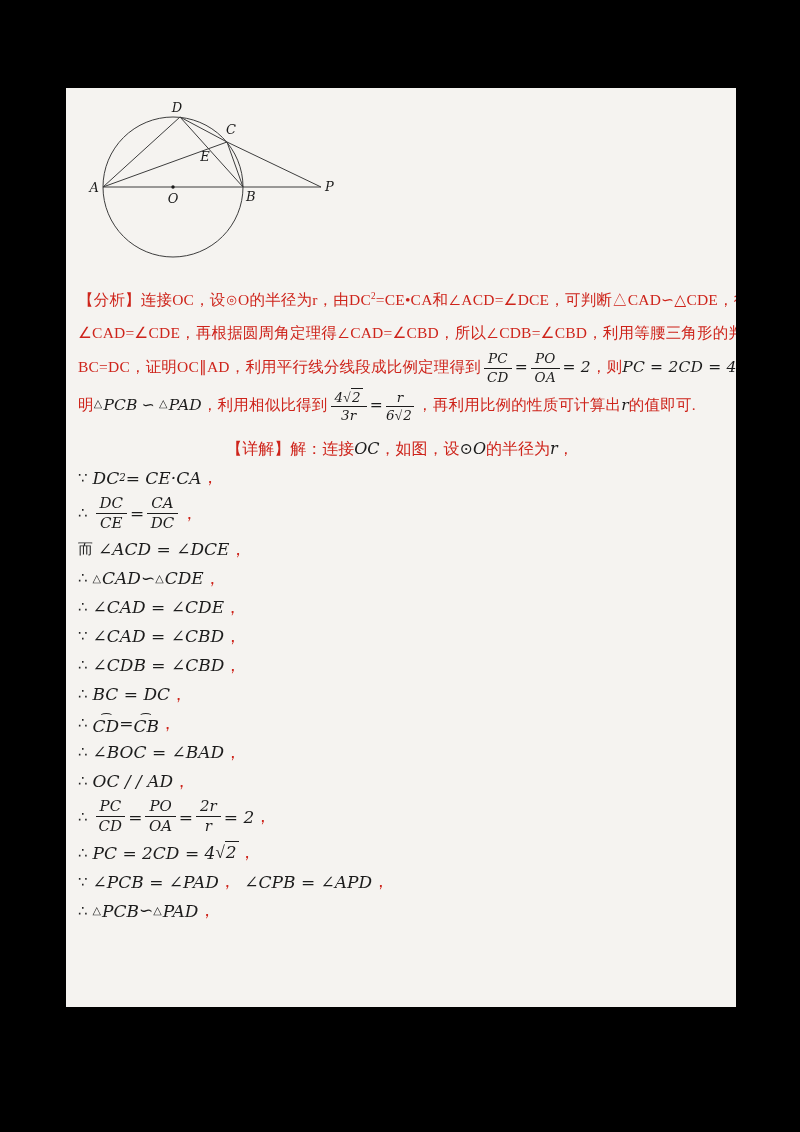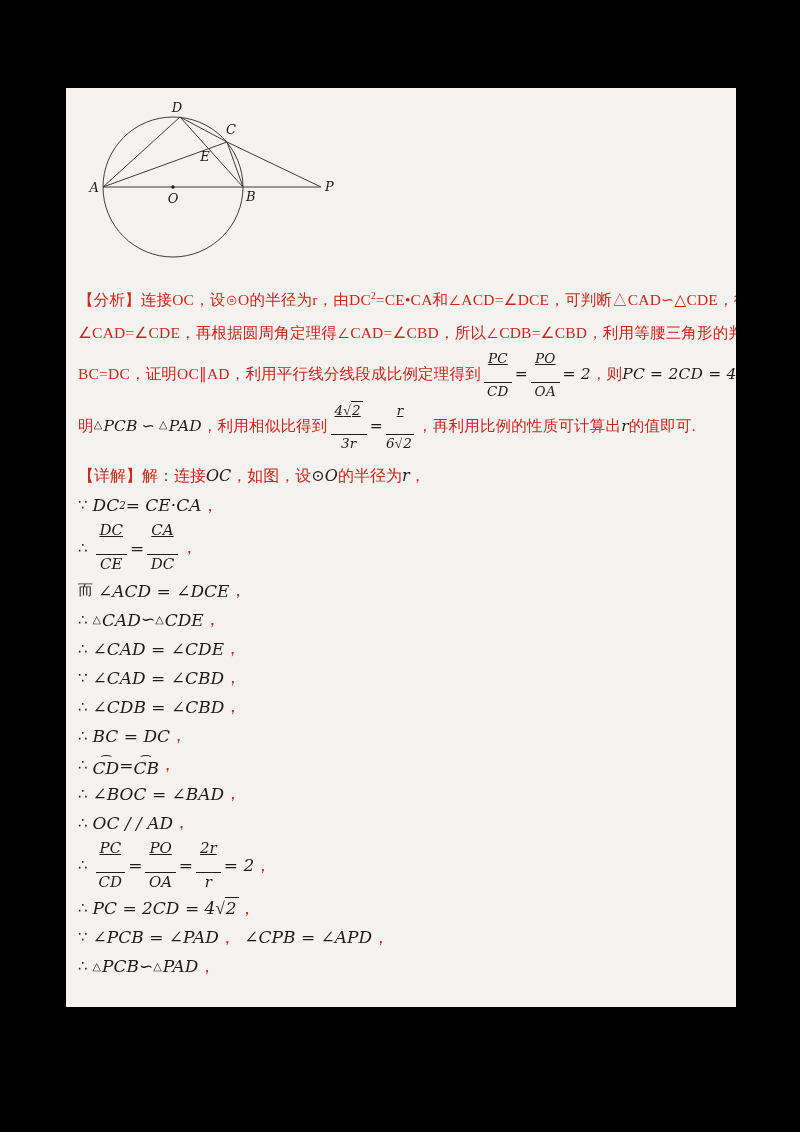--- a/index.html
+++ b/index.html
@@ -8,31 +8,31 @@
   .paper{position:absolute;left:66px;top:88px;width:670px;height:919px;
          background:#f5f3f0;box-sizing:border-box;padding:8px 14px 0 12px;
          overflow:hidden;color:#1c1c1c;}
   .red{color:#ce241b;}
   .it{font-style:italic;font-family:"DejaVu Serif",serif;}
   svg text{font-family:"DejaVu Serif",serif;font-style:italic;font-size:13px;fill:#1a1a1a;}
   .diagram{display:block;margin:2px 0 2px 6px;}
 
   .answer-line{font-size:16px;margin:10px 0 6px 0;line-height:24px;}
   .ana-line{font-size:15.5px;line-height:33px;white-space:nowrap;letter-spacing:0.2px;}
-  .detail-line{font-size:16px;line-height:30px;margin-top:8px;}
+  .detail-line{font-size:16px;line-height:30px;margin-top:8px;text-align:center;}
 
   .stmt{display:flex;align-items:center;min-height:28px;margin-bottom:1px;
         font-size:17px;}
   .pre{flex-shrink:0;margin-right:5px;font-size:15px;color:#222;}
 
   .frac{display:inline-block;text-align:center;vertical-align:middle;
         margin:2px 3px;line-height:1.15;}
   .stmt .frac{font-size:15px;}
   .ana-line .frac{font-size:13.5px;}
-  .frac .num{display:block;border-bottom:1.2px solid currentColor;padding:0 4px 15px;text-decoration:underline;}
+  .frac .num{display:block;border-bottom:1.2px solid currentColor;padding:0 4px 1px;}
   .frac .den{display:block;padding-top:1px;}
 
   .sqrt{white-space:nowrap;}
   .sqrt .rsign{font-style:normal;}
   .sqrt .rbody{border-top:1.2px solid currentColor;padding:0 2px 0 1px;}
 
   .arc{display:inline-block;text-align:center;vertical-align:baseline;line-height:1;}
   .arc .cap{display:block;font-size:12px;line-height:5px;height:7px;
             transform:scaleX(1.6);font-style:normal;}
   .arc .base{display:block;}

